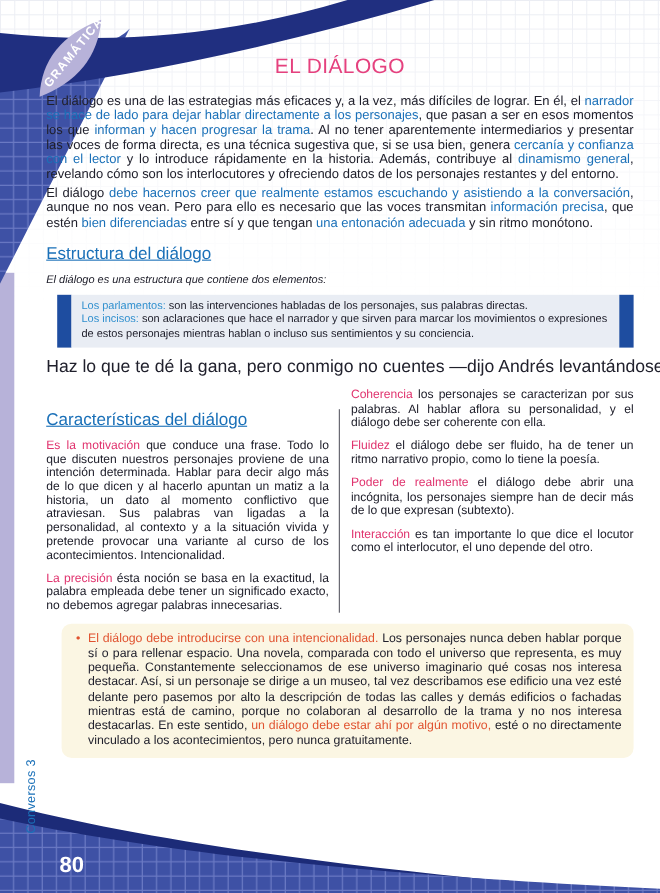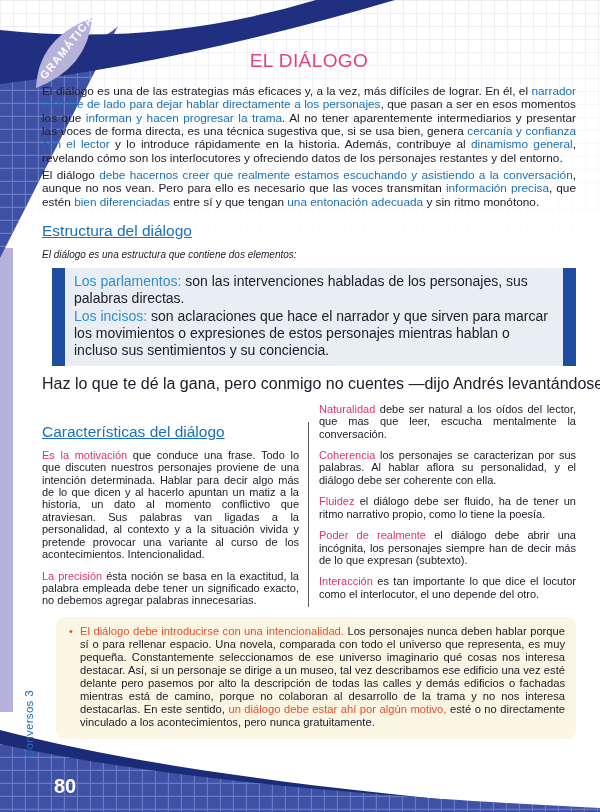--- a/index.html
+++ b/index.html
@@ -28,21 +28,21 @@
 
   .body-p { font-size:11.8px; line-height:1.13; text-align:justify; }
   .p1 { margin-bottom:4px; }
 
   .h-blue { color:#1a70b8; font-size:15.5px; font-weight:400;text-decoration:underline; }
   .h-estructura { margin:13px 0 9px; }
   .lead { font-size:10px; margin-bottom:8px;font-style:italic; }
 
   .def-box { display:flex; margin:2px 0 9px 10px; }
   .def-box .bar { width:13px; background:#1e4da0; flex:0 0 13px; }
-  .def-box .mid { flex:1; background:#e9edf4; padding:5px 9px 6px 9px; font-size:14px; line-height:1.24; text-align:left; }
+  .def-box .mid { flex:1; background:#e9edf4; padding:5px 9px 6px 9px; font-size:10px; line-height:1.24; text-align:left; }
 
   .example { font-size:16px; white-space:nowrap; margin:1px 0 10px;text-align:center; }
 
   .cols { display:flex; align-items:stretch; }
   .col { width:50%; }
   .col-left { padding-right:9px; border-right:1px solid #5a5a64;margin-top:19px; }
   .col-right { padding-left:10px; }
   .h-caract { margin:1px 0 8px; }
   .col-p { font-size:11px; line-height:1.13; text-align:justify; margin-bottom:9px; }
   .col-p:last-child { margin-bottom:0; }
@@ -119,21 +119,20 @@
 
     <p class="example">Haz lo que te dé la gana, pero conmigo no cuentes —dijo Andrés levantándose bruscamente de la silla.</p>
 
     <div class="cols">
       <div class="col col-left">
         <h2 class="h-blue h-caract">Características del diálogo</h2>
         <p class="col-p"><span class="c-pink">Es la motivación</span><span class="c-dark"> que conduce una frase. Todo lo que discuten nuestros personajes proviene de una intención determinada. Hablar para decir algo más de lo que dicen y al hacerlo apuntan un matiz a la historia, un dato al momento conflictivo que atraviesan. Sus palabras van ligadas a la personalidad, al contexto y a la situación vivida y pretende provocar una variante al curso de los acontecimientos. Intencionalidad.</span></p>
         <p class="col-p"><span class="c-pink">La precisión</span><span class="c-dark"> ésta noción se basa en la exactitud, la palabra empleada debe tener un significado exacto, no debemos agregar palabras innecesarias.</span></p>
       </div>
       <div class="col col-right">
-        <p class="col-p"><span class="c-pink">Naturalidad</span><span class="c-dark"> debe ser natural a los oídos del lector, que mas que leer, escucha mentalmente la conversación.</span></p>
         <p class="col-p"><span class="c-pink">Coherencia</span><span class="c-dark"> los personajes se caracterizan por sus palabras. Al hablar aflora su personalidad, y el diálogo debe ser coherente con ella.</span></p>
         <p class="col-p"><span class="c-pink">Fluidez</span><span class="c-dark"> el diálogo debe ser fluido, ha de tener un ritmo narrativo propio, como lo tiene la poesía.</span></p>
         <p class="col-p"><span class="c-pink">Poder de realmente</span><span class="c-dark"> el diálogo debe abrir una incógnita, los personajes siempre han de decir más de lo que expresan (subtexto).</span></p>
         <p class="col-p"><span class="c-pink">Interacción</span><span class="c-dark"> es tan importante lo que dice el locutor como el interlocutor, el uno depende del otro.</span></p>
       </div>
     </div>
 
     <div class="note-box">
       <p class="note-p">
         <span class="note-bullet">•</span>

